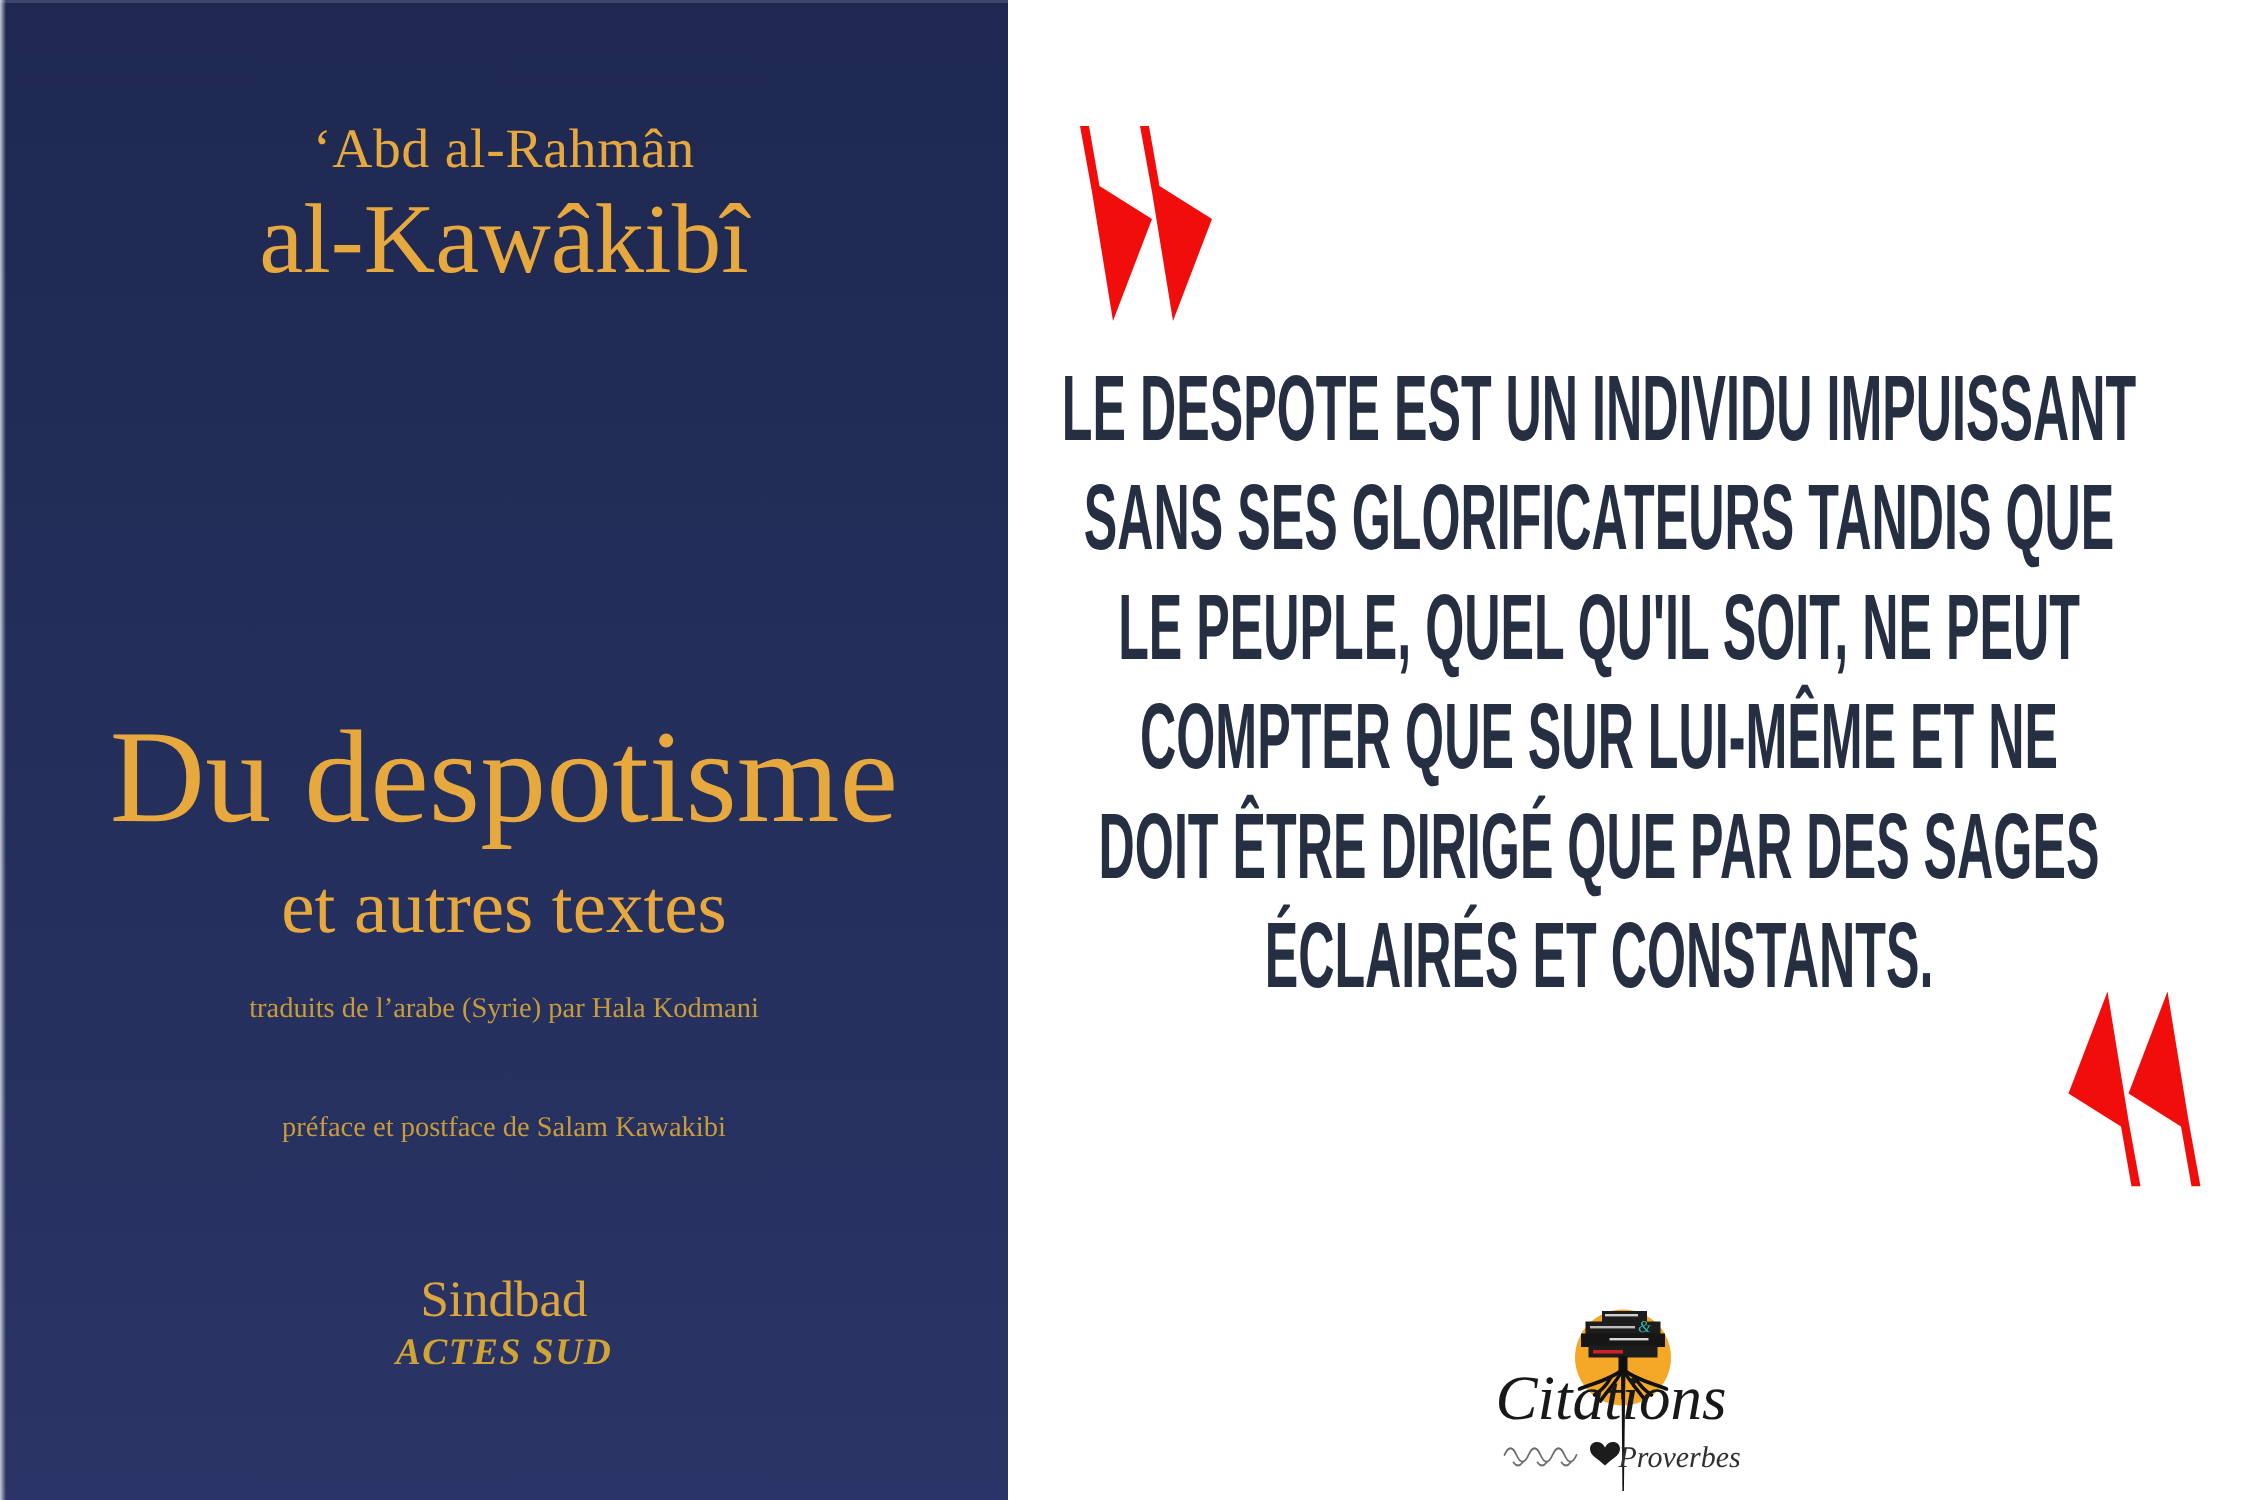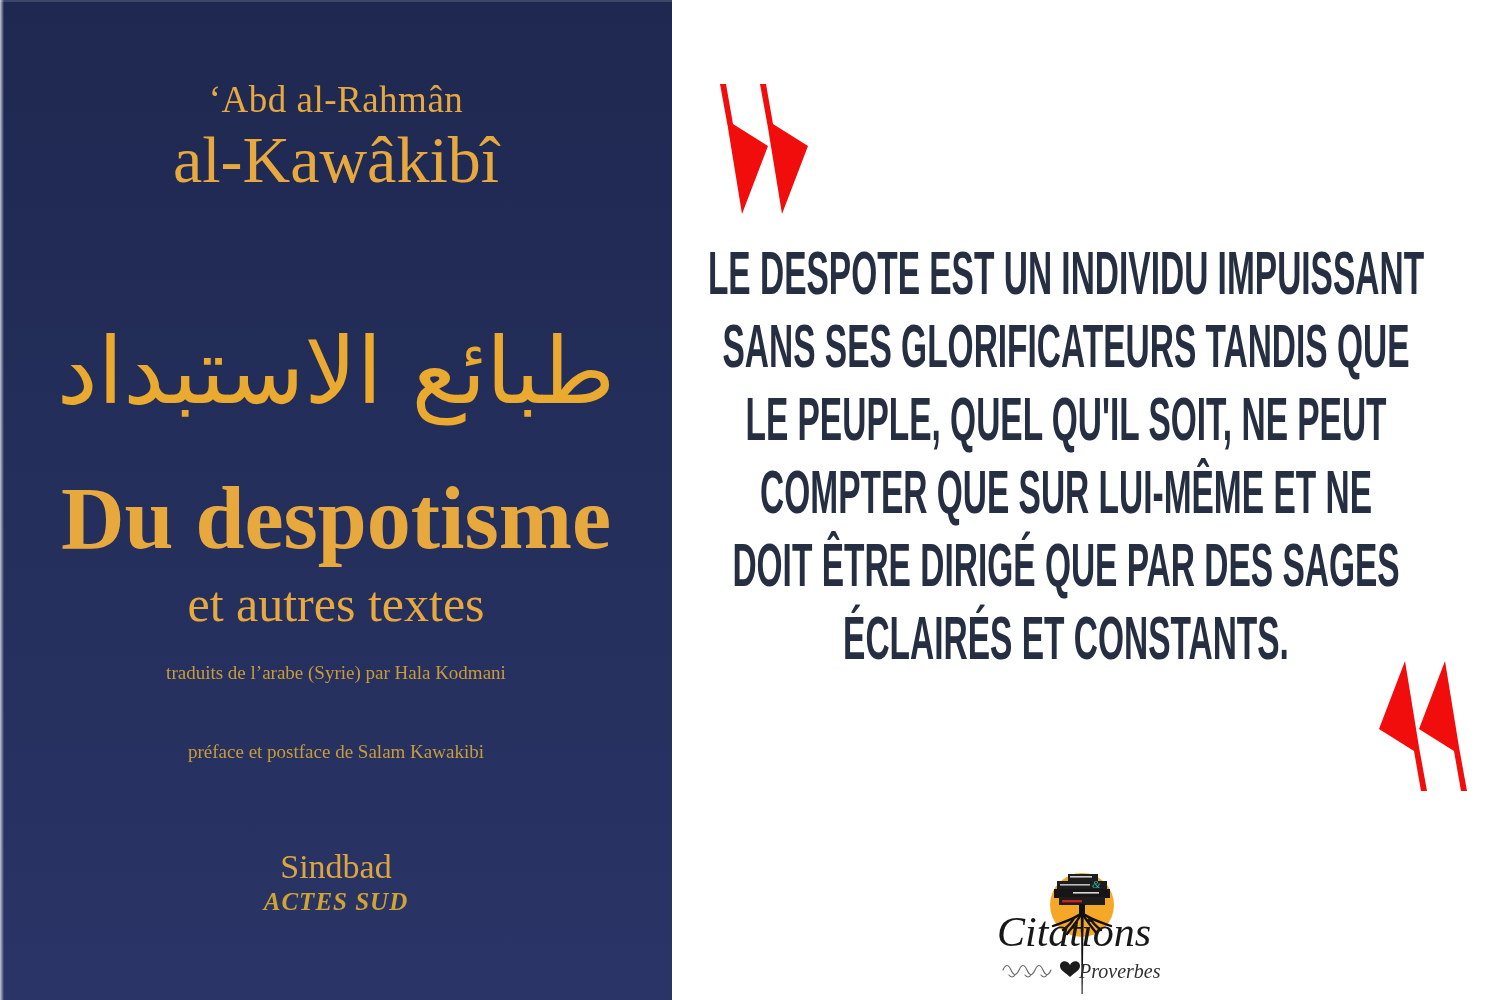--- a/index.html
+++ b/index.html
@@ -22,21 +22,21 @@
     background:rgba(255,255,255,.14);
   }
   .cover .serif{font-family:"Liberation Serif",serif;}
   .author1{position:absolute;top:78px;left:0;width:100%;font-size:37px;letter-spacing:.5px;}
   .author2{position:absolute;top:122px;left:0;width:100%;font-size:66px;}
   .arabic-title{
     position:absolute;top:292px;left:0;width:100%;
     font-size:92px;line-height:160px;direction:rtl;
     font-family:"DejaVu Sans",sans-serif;color:#eaa92f;
   }
-  .main-title{position:absolute;top:468px;left:0;width:100%;font-size:88px;font-weight:700;}
+  .main-title{position:absolute;top:468px;left:0;width:100%;font-size:88px;font-weight:400;}
   .subtitle{position:absolute;top:575px;left:0;width:100%;font-size:50px;}
   .credit1{position:absolute;top:662px;left:0;width:100%;font-size:19px;color:#c89c3a;}
   .credit2{position:absolute;top:741px;left:0;width:100%;font-size:19px;color:#c89c3a;}
   .publisher{position:absolute;top:848px;left:0;width:100%;font-size:34px;color:#dca63c;}
   .imprint{position:absolute;top:888px;left:0;width:100%;font-size:25px;font-style:italic;font-weight:bold;color:#cfa433;letter-spacing:1px;}
   
   .quote-panel{position:absolute;left:672px;top:0;width:828px;height:1000px;background:#ffffff;}
   .qmark{position:absolute;}
   .qmark.open{left:43px;top:84px;}
   .qmark.close{left:700px;top:659px;transform:rotate(180deg);}
@@ -52,21 +52,20 @@
   .logo{position:absolute;left:303px;top:866px;width:220px;height:132px;}
 </style>
 </head>
 <body>
 
 <div class="canvas">
 
   <div class="cover">
     <div class="author1 serif">‘Abd al-Rahmân</div>
     <div class="author2 serif">al-Kawâkibî</div>
-    <div class="arabic-title">طبائع الاستبداد</div>
     <div class="main-title serif">Du despotisme</div>
     <div class="subtitle serif">et autres textes</div>
     <div class="credit1 serif">traduits de l’arabe (Syrie) par Hala Kodmani</div>
     <div class="credit2 serif">préface et postface de Salam Kawakibi</div>
     <div class="publisher serif">Sindbad</div>
     <div class="imprint serif">ACTES SUD</div>
   </div>
 
   <div class="quote-panel">
 

